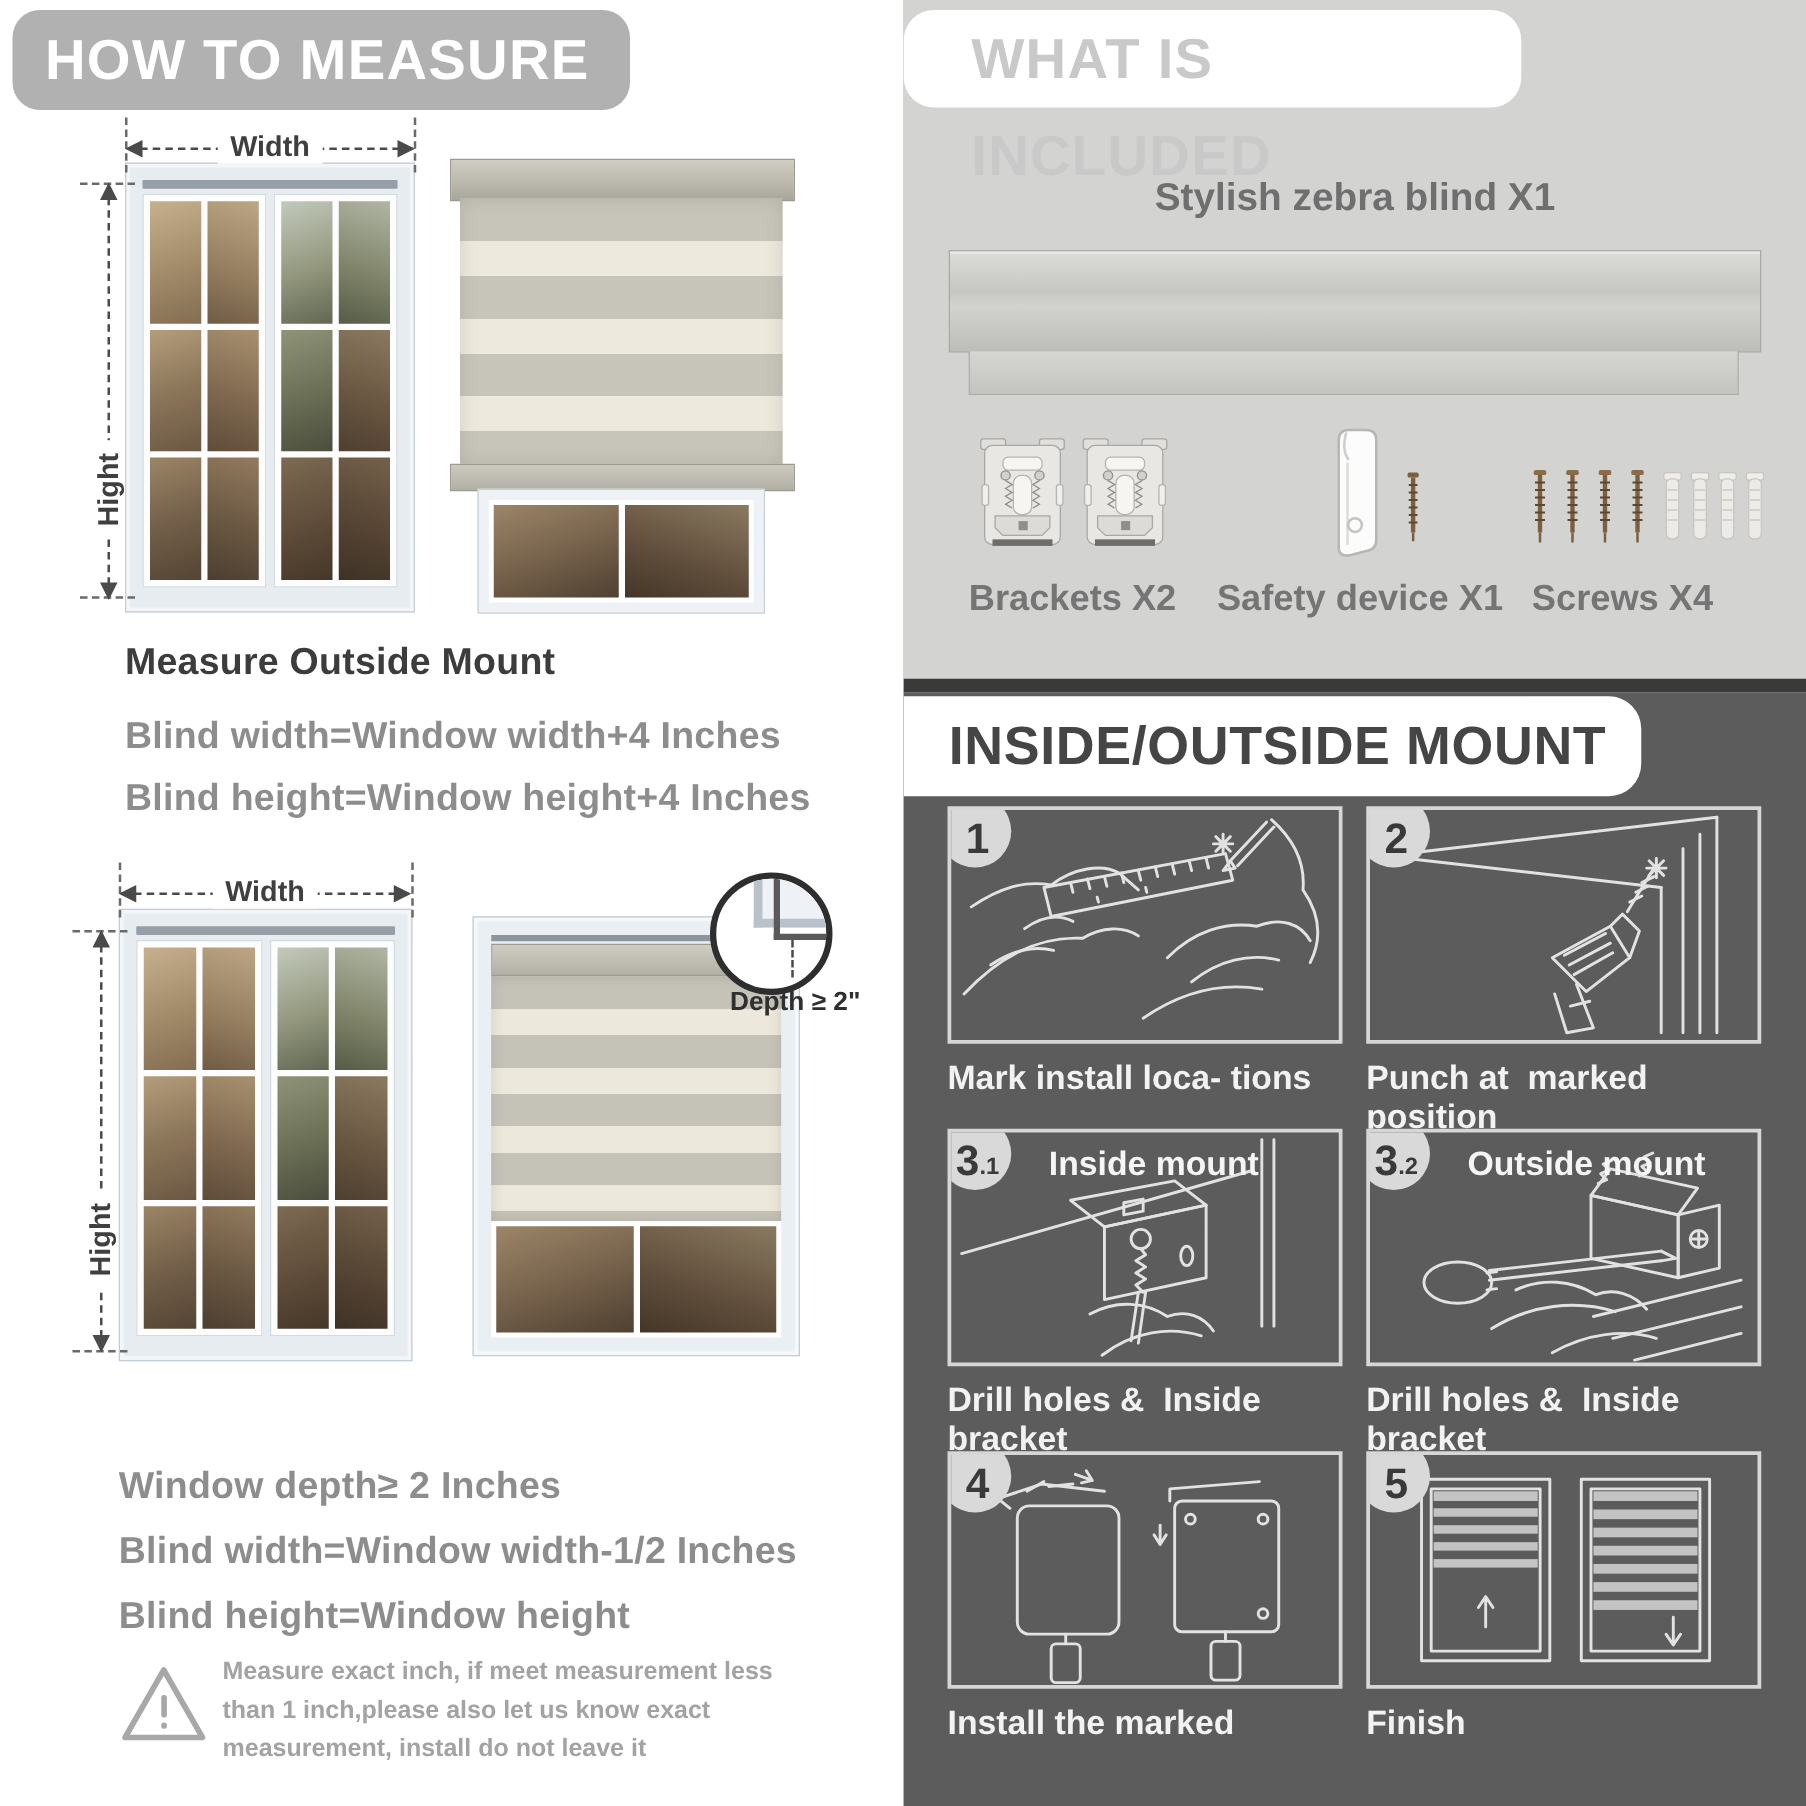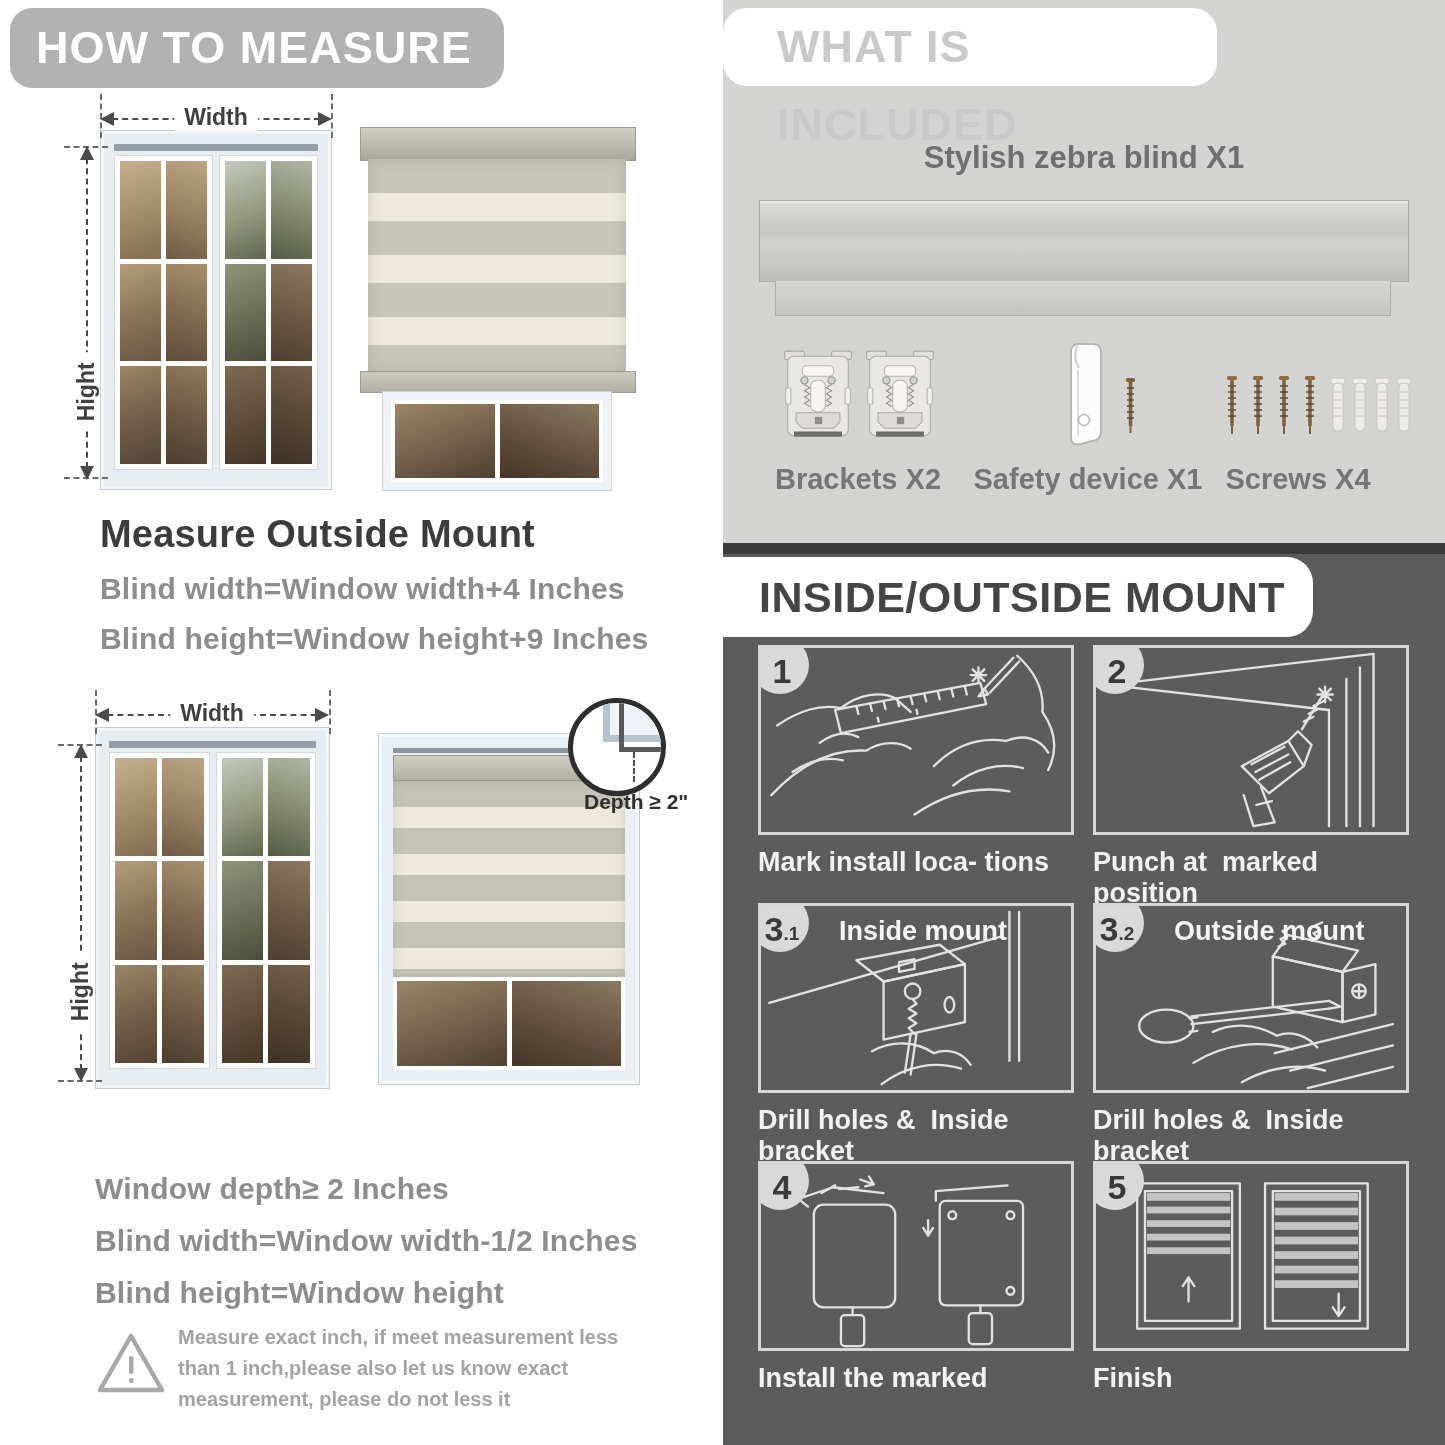--- a/index.html
+++ b/index.html
@@ -67,21 +67,21 @@
   .inframe .gapline{height:5px;background:#8d969e;margin-bottom:2px;flex:0 0 auto;}
   .inframe .cassette2{height:24px;background:linear-gradient(180deg,#cfccc2,#b2afa5);border:1px solid #9d9a90;flex:0 0 auto;}
   .inframe .stripes{flex:0 0 196px;}
   .inframe .photo{flex:1 1 auto;background:#ffffff;padding:4px;display:grid;grid-template-columns:1fr 1fr;gap:5px;}
   .magnifier{border:5px solid #2e2e2e;border-radius:50%;background:#ffffff;overflow:hidden;}
   .mag-l1{position:absolute;left:34%;top:-10%;width:120%;height:46%;border-left:7px solid #b9c2ca;border-bottom:7px solid #b9c2ca;background:#eef2f6;}
   .mag-l2{position:absolute;left:52%;top:-10%;width:120%;height:60%;border-left:5px solid #5a5a5a;border-bottom:5px solid #5a5a5a;}
   .mag-dash{position:absolute;left:68%;top:56%;height:34%;border-left:2px dashed #4a4a4a;}
   .depth-label{font-size:21px;font-weight:bold;color:#2f2f2f;}
 
-  .sec-title{font-size:38px;font-weight:bold;color:#3c3c3c;letter-spacing:.2px;text-align:right;}
+  .sec-title{font-size:30px;font-weight:bold;color:#3c3c3c;letter-spacing:.2px;text-align:right;}
   .sec-line{font-size:30px;font-weight:bold;color:#8d8d8d;letter-spacing:.2px;}
   .warn-text{font-size:20px;font-weight:bold;color:#a3a3a3;line-height:31px;}
 
   
   .right-col{left:723px;top:0;width:722px;height:1445px;background:#d3d3d2;}
   .white-box{background:#ffffff;}
   .included-header{left:0;top:8px;width:494px;height:78px;border-radius:24px;
         color:#c9c9c9;font-size:45px;font-weight:bold;letter-spacing:1px;line-height:78px;
         padding-left:54px;box-sizing:border-box;}
   .product-label{left:0;top:140px;width:722px;text-align:center;font-size:31px;font-weight:bold;color:#6f6f6f;}
@@ -163,21 +163,21 @@
     <div class="abs bottom-rail" style="left:360px;top:371px;width:274px;height:20px;"></div>
     <div class="abs peek-window" style="left:382px;top:391px;width:230px;height:100px;">
       <div class="peek-glass">
         <div class="peekL"></div>
         <div class="peekR"></div>
       </div>
     </div>
 
     <div class="abs sec-title" style="left:100px;top:513px;">Measure Outside Mount</div>
     <div class="abs sec-line" style="left:100px;top:572px;">Blind width=Window width+4 Inches</div>
-    <div class="abs sec-line" style="left:100px;top:622px;">Blind height=Window height+9 Inches</div>
+    <div class="abs sec-line" style="left:100px;top:622px;">Blind height=Window height+4 Inches</div>
 
     <div class="abs window" style="left:95px;top:727px;width:235px;height:362px;">
       <div class="win-track"></div>
       <div class="win-glass">
         <div class="sash sashL">
           <div class="pane"></div>
             <div class="pane"></div>
           <div class="pane"></div>
             <div class="pane"></div>
           <div class="pane"></div>
@@ -231,21 +231,21 @@
     <div class="abs sec-line" style="left:95px;top:1276px;">Blind height=Window height</div>
 
     <svg class="abs" style="left:96px;top:1330px;" width="70" height="66" viewBox="0 0 70 66">
       <path d="M35 6 L66 60 L4 60 Z" fill="none" stroke="#a8a8a8" stroke-width="4.5" stroke-linejoin="round"></path>
       <rect x="33" y="26" width="4.5" height="18" rx="2" fill="#a8a8a8"></rect>
       <rect x="33" y="48" width="4.5" height="5" rx="2" fill="#a8a8a8"></rect>
     </svg>
     <div class="abs warn-text" style="left:178px;top:1322px;">
       <div>Measure exact inch, if meet measurement less</div>
       <div>than 1 inch,please also let us know exact</div>
-      <div>measurement, please do not less it</div>
+      <div>measurement, install do not leave it</div>
     </div>
   </div>
 
   <div class="abs right-col">
 
     <div class="abs white-box included-header">WHAT IS INCLUDED</div>
     <div class="abs product-label">Stylish zebra blind X1</div>
     <div class="abs headrail-bar"></div>
     <div class="abs headrail-lip"></div>
 

